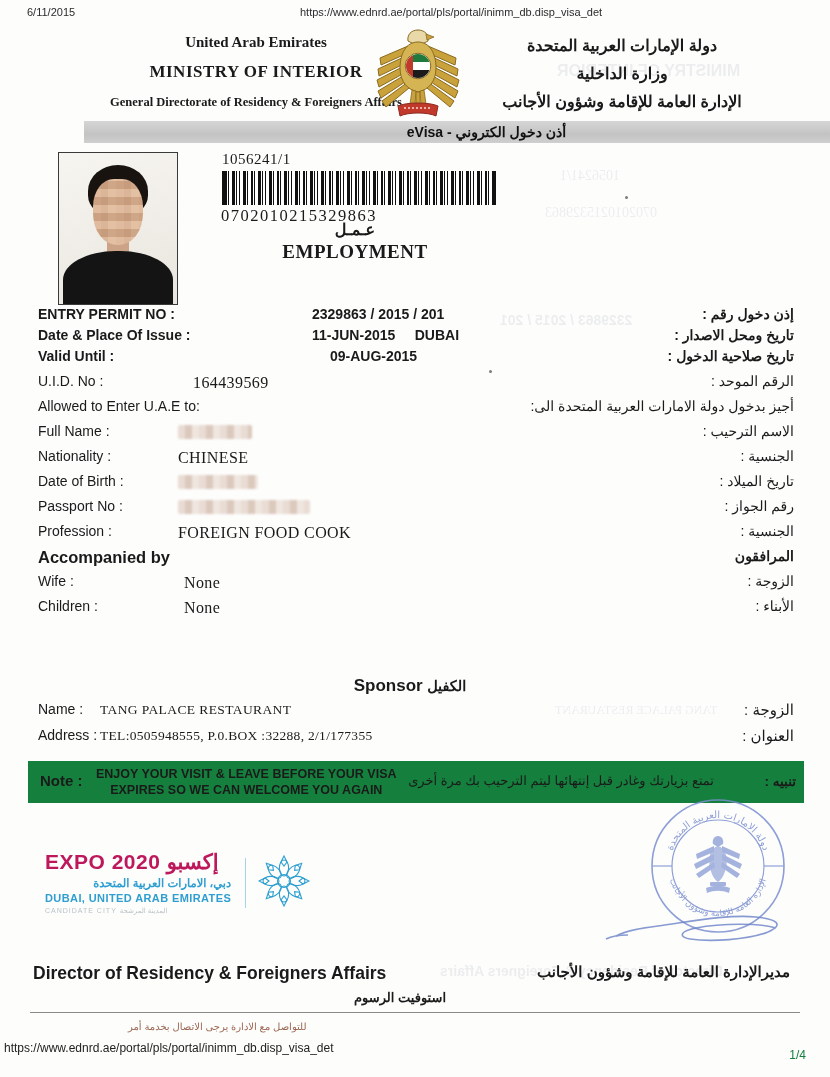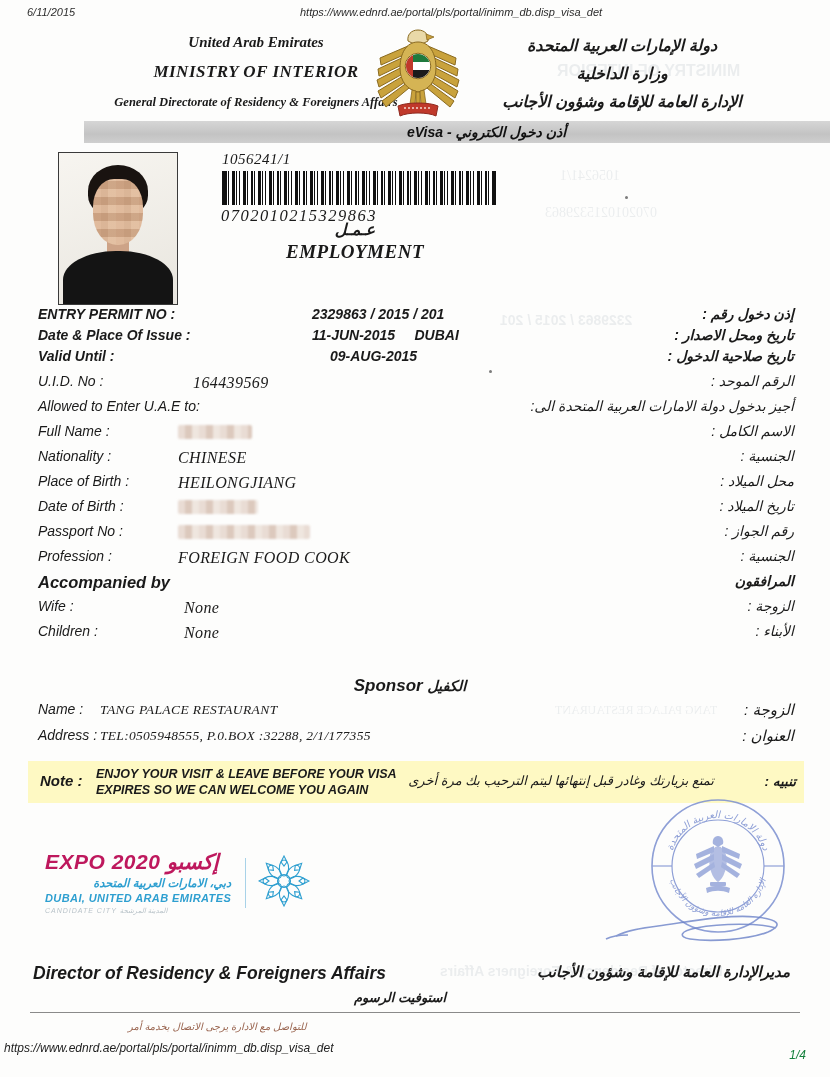--- a/index.html
+++ b/index.html
@@ -1,21 +1,21 @@
 <!DOCTYPE html>
 <html><head>
 <meta charset="utf-8">
 <style>
   html,body{margin:0;padding:0;}
   body{
     width:830px;height:1077px;position:relative;overflow:hidden;
     background:#fdfdfc;
     font-family:"Liberation Sans",sans-serif;color:#1a1a1a;
   }
-  .abs{position:absolute;font-style:italic;}
+  .abs{position:absolute;}
   .serif{font-family:"Liberation Serif","DejaVu Serif",serif;}
   .b{font-weight:bold;}
   
   .meta{font-size:11px;color:#2c2c2c;}
   
   .hdr-en{left:60px;top:34px;width:392px;text-align:center;font-family:"Liberation Serif",serif;font-weight:bold;}
   .hdr-en .l1{font-size:15px;margin-bottom:11px;}
   .hdr-en .l2{font-size:17px;letter-spacing:.5px;margin-bottom:13px;}
   .hdr-en .l3{font-size:12.5px;}
   .hdr-ar{right:48px;top:36px;width:320px;text-align:center;direction:rtl;font-weight:bold;}
@@ -67,21 +67,21 @@
   .sechead-ar{font-weight:bold;}
   .redacted{display:inline-block;height:14px;border-radius:2px;vertical-align:middle;
     background:repeating-linear-gradient(90deg,#e9dcd4 0 7px,#dcc9bd 7px 14px,#efe6df 14px 21px);
     filter:blur(1.2px);}
   .gap2{height:4px;}
   
   .sp-head{left:0;top:676px;width:830px;text-align:center;}
   .sp-head .en{font-size:17px;font-weight:bold;}
   .sp-head .ar{font-size:14.5px;font-weight:bold;margin-right:10px;}
   
-  .noteband{left:28px;top:761px;width:776px;height:42px;background:#fef9c3;}
+  .noteband{left:28px;top:761px;width:776px;height:42px;background:#15803d;text-align:center;}
   .note-l1{line-height:1.25;}
   
   .expo{left:45px;top:850px;display:flex;align-items:center;}
   .expo-text{text-align:left;}
   .expo-title{font-size:21px;font-weight:bold;color:#be185d;letter-spacing:.5px;}
   .expo-ar{font-size:11.5px;font-weight:bold;color:#2e9fd0;direction:rtl;text-align:right;margin-top:2px;}
   .expo-en{font-size:11px;font-weight:bold;color:#2e9fd0;letter-spacing:.4px;margin-top:2px;}
   .expo-cand{font-size:7px;color:#b9c3c9;letter-spacing:1px;margin-top:3px;}
   .expo-sep{width:1px;height:50px;background:#a8d2e8;margin:0 12px 0 14px;}
   
@@ -216,34 +216,29 @@
   </div>
 
   <div class="frow tall">
     <span class="flabel">Allowed to Enter U.A.E to:</span>
     <span class="flabel-ar">أجيز بدخول دولة الامارات العربية المتحدة الى:</span>
   </div>
 
   <div class="frow tall">
     <span class="flabel">Full Name :</span>
     <span class="fvalue"><span class="redacted" style="width:74px"></span></span>
-    <span class="flabel-ar">الاسم الكامل :</span>
+    <span class="flabel-ar">الاسم الترحيب :</span>
   </div>
 
   <div class="frow tall">
     <span class="flabel">Nationality :</span>
     <span class="fvalue srf">CHINESE</span>
     <span class="flabel-ar">الجنسية :</span>
   </div>
 
-  <div class="frow tall">
-    <span class="flabel">Place of Birth :</span>
-    <span class="fvalue srf">HEILONGJIANG</span>
-    <span class="flabel-ar">محل الميلاد :</span>
-  </div>
 
   <div class="frow tall">
     <span class="flabel">Date of Birth :</span>
     <span class="fvalue"><span class="redacted" style="width:80px"></span></span>
     <span class="flabel-ar">تاريخ الميلاد :</span>
   </div>
 
   <div class="frow tall">
     <span class="flabel">Passport No :</span>
     <span class="fvalue"><span class="redacted" style="width:132px"></span></span>

